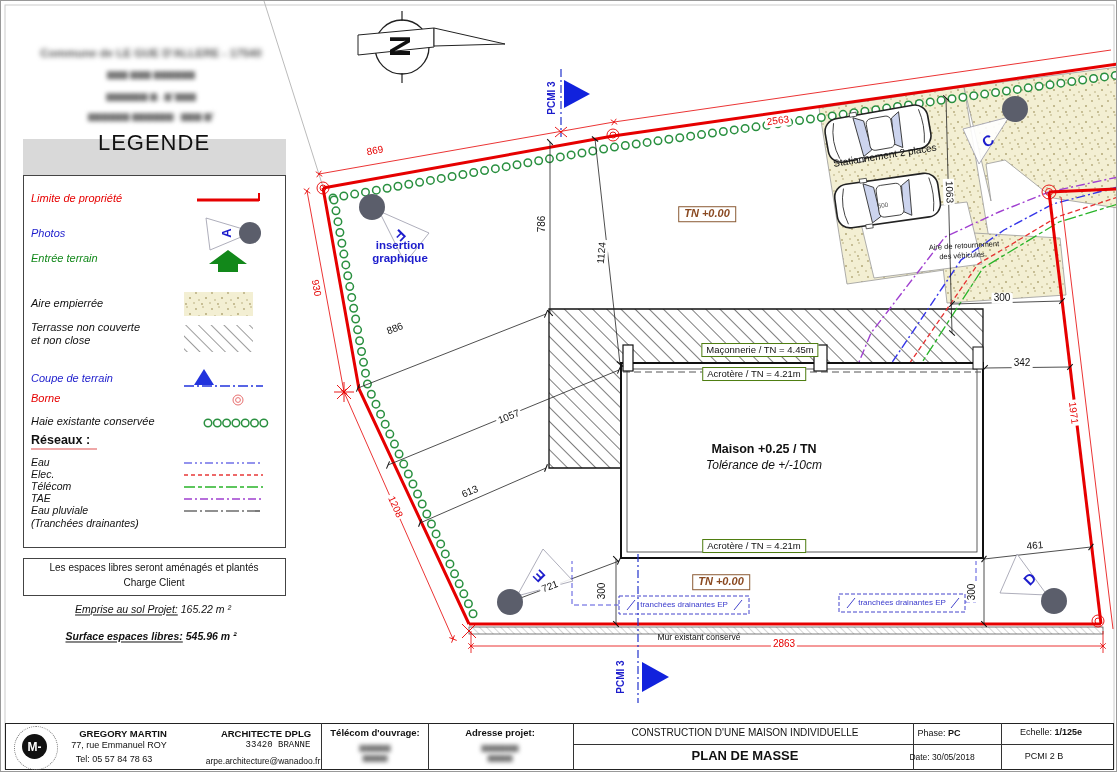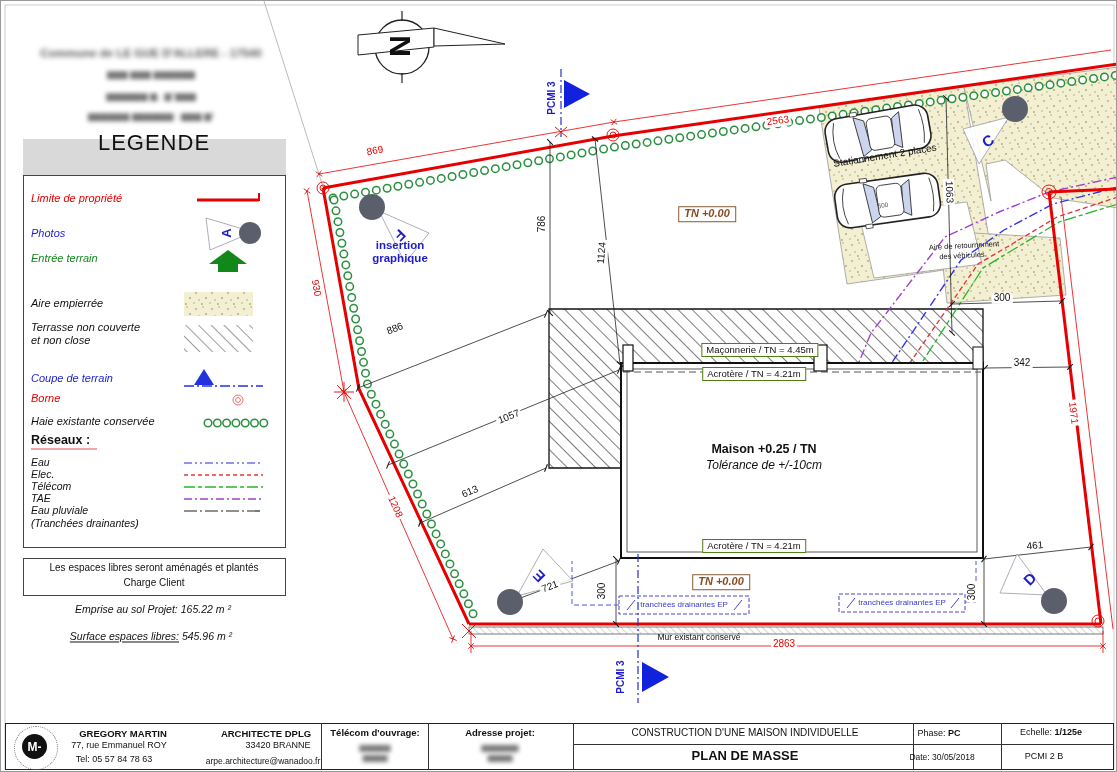--- a/index.html
+++ b/index.html
@@ -245,23 +245,23 @@
   <div class="lbl-l it" style="left:30px;top:474px;font-size:10.5px;">Elec.</div>
   <div class="lbl-l it" style="left:30px;top:486px;font-size:10.5px;">Télécom</div>
   <div class="lbl-l it" style="left:30px;top:498px;font-size:10.5px;">TAE</div>
   <div class="lbl-l it" style="left:30px;top:510px;font-size:10.5px;">Eau pluviale</div>
   <div class="lbl-l it" style="left:30px;top:523px;font-size:10.5px;">(Tranchées drainantes)</div>
   <div class="lbl mk" style="left:226px;top:232px;--r:-90deg;font-size:13px;">A</div>
 
   <div class="lbl" style="left:153px;top:567px;font-size:10px;">Les espaces libres seront aménagés et plantés</div>
   <div class="lbl" style="left:153px;top:582px;font-size:10px;">Charge Client</div>
   <div class="lbl it" style="left:152px;top:609px;font-size:10.5px;">
-    <span style="">Emprise au sol Projet:</span><span> 165.22 m ²</span>
-  </div>
-  <div class="lbl it" style="left:150px;top:636px;font-size:10.5px;">
+    <span style="text-decoration:underline;">Emprise au sol Projet:</span><span> 165.22 m ²</span>
+  </div>
+  <div class="lbl it" style="left:150px;top:636px;font-size:10.5px;font-weight:bold;">
     <span style="text-decoration:underline;">Surface espaces libres:</span><span>  545.96 m ²</span>
   </div>
 
   <div class="lbl blue" style="left:551px;top:97px;--r:-90deg;font-size:10px;font-weight:bold;">PCMI 3</div>
   <div class="lbl blue" style="left:620px;top:676px;--r:-90deg;font-size:10px;font-weight:bold;">PCMI 3</div>
   <div class="lbl blue" style="left:399px;top:244px;font-size:11.5px;font-weight:bold;">insertion</div>
   <div class="lbl blue" style="left:399px;top:257px;font-size:11.5px;font-weight:bold;">graphique</div>
   <div class="lbl" style="left:884px;top:155px;--r:-9deg;font-size:10px;">Stationnement 2 places</div>
   <div class="lbl" style="left:882px;top:205px;--r:-9deg;font-size:6.5px;color:#555;">500</div>
   <div class="lbl" style="left:963px;top:245px;--r:-3deg;font-size:7.5px;">Aire de retournement</div>
@@ -311,21 +311,21 @@
   <div class="tb-line" style="left:572px;top:743px;width:541px;height:1px;"></div>
 
   <div class="logo-out">
     <div class="logo-in">M-</div>
   </div>
 
   <div class="lbl" style="left:122px;top:733px;font-size:9.5px;font-weight:bold;">GREGORY MARTIN</div>
   <div class="lbl" style="left:118px;top:745px;font-size:9px;">77, rue Emmanuel ROY</div>
   <div class="lbl" style="left:113px;top:759px;font-size:9px;">Tel:  05 57 84 78 63</div>
   <div class="lbl" style="left:265px;top:733px;font-size:9.5px;font-weight:bold;">ARCHITECTE DPLG</div>
-  <div class="lbl" style="left:277px;top:745px;font-size:9px;">33420 BRANNE</div>
+  <div class="lbl" style="left:277px;top:745px;font-size:9px;font-family:Liberation Mono, monospace;">33420 BRANNE</div>
   <div class="lbl" style="left:262px;top:760px;font-size:8.5px;">arpe.architecture@wanadoo.fr</div>
 
   <div class="lbl" style="left:374px;top:732px;font-size:9.5px;font-weight:bold;">Télécom d'ouvrage:</div>
   <div class="lbl blur2" style="left:374px;top:747px;font-size:8px;">▆▆▆▆▆</div>
   <div class="lbl blur2" style="left:374px;top:757px;font-size:8px;">▆▆▆▆</div>
   <div class="lbl" style="left:499px;top:732px;font-size:9.5px;font-weight:bold;">Adresse projet:</div>
   <div class="lbl blur2" style="left:499px;top:747px;font-size:8px;">▆▆▆▆▆▆</div>
   <div class="lbl blur2" style="left:499px;top:757px;font-size:8px;">▆▆▆▆</div>
 
   <div class="lbl" style="left:744px;top:732px;font-size:10px;">CONSTRUCTION D'UNE MAISON INDIVIDUELLE</div>

